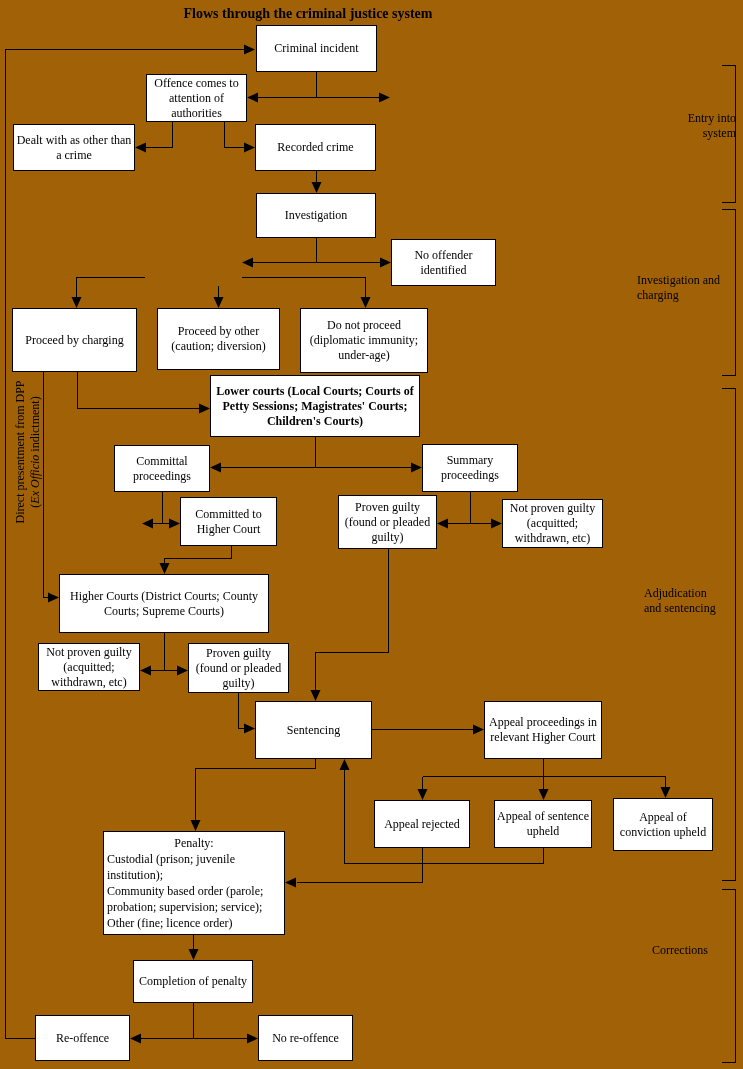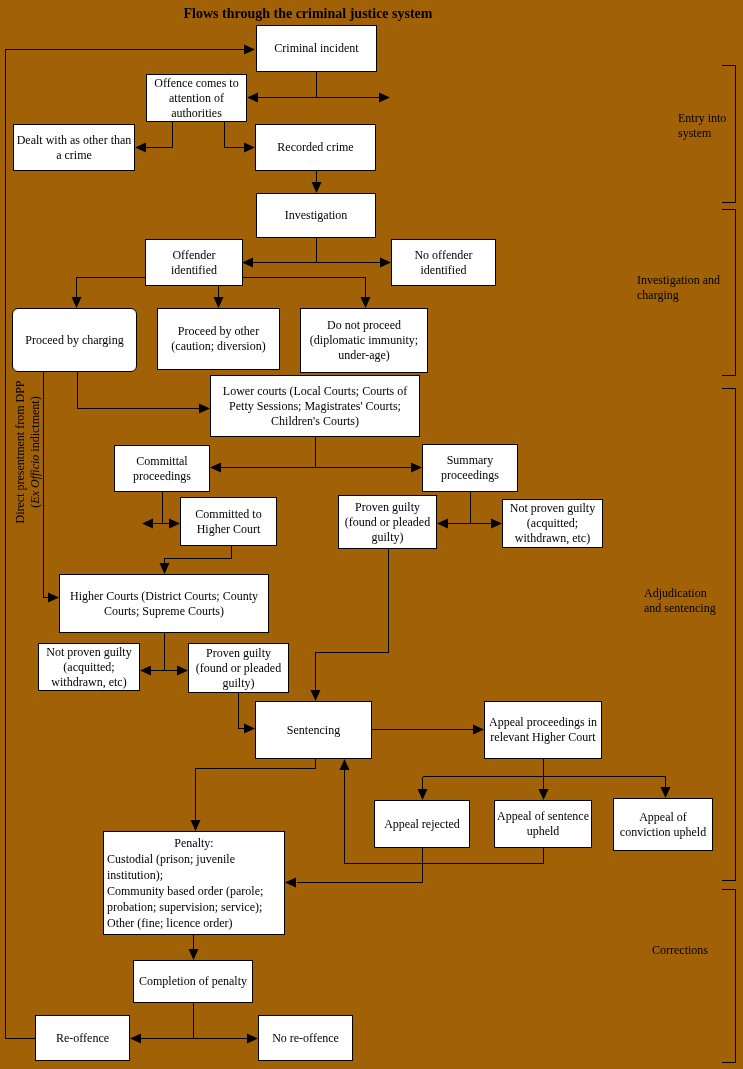--- a/index.html
+++ b/index.html
@@ -108,26 +108,25 @@
       M247,1033.5 L247,1043.5 L258,1038.5 Z"></path>
   </svg>
 
   <div class="title">Flows through the criminal justice system</div>
 
   <div class="box" style="left:146px;top:74px;width:101px;height:48px;">Offence comes to attention of authorities</div>
   <div class="box" style="left:256px;top:25px;width:121px;height:47px;">Criminal incident</div>
   <div class="box" style="left:13px;top:124px;width:122px;height:47px;">Dealt with as other than a crime</div>
   <div class="box" style="left:255px;top:124px;width:121px;height:47px;">Recorded crime</div>
   <div class="box" style="left:256px;top:193px;width:120px;height:45px;">Investigation</div>
-  <div class="box" style="left:145px;top:239px;width:98px;height:47px;">Offender identified</div>
   <div class="box" style="left:391px;top:239px;width:105px;height:47px;">No offender identified</div>
-  <div class="box" style="left:12px;top:308px;width:125px;height:64px;border-radius:6px;">Proceed by charging</div>
+  <div class="box" style="left:12px;top:308px;width:125px;height:64px;">Proceed by charging</div>
   <div class="box" style="left:157px;top:308px;width:123px;height:62px;">Proceed by other (caution; diversion)</div>
   <div class="box" style="left:300px;top:308px;width:128px;height:65px;">Do not proceed (diplomatic immunity; under-age)</div>
-  <div class="box" style="left:210px;top:375px;width:210px;height:62px;">Lower courts (Local Courts; Courts of Petty Sessions; Magistrates' Courts; Children's Courts)</div>
+  <div class="box" style="left:210px;top:375px;width:210px;height:62px;font-weight:bold;">Lower courts (Local Courts; Courts of Petty Sessions; Magistrates' Courts; Children's Courts)</div>
   <div class="box" style="left:114px;top:445px;width:96px;height:47px;">Committal proceedings</div>
   <div class="box" style="left:422px;top:444px;width:96px;height:48px;">Summary proceedings</div>
   <div class="box" style="left:180px;top:497px;width:97px;height:49px;">Committed to Higher Court</div>
   <div class="box" style="left:338px;top:495px;width:99px;height:54px;">Proven guilty (found or pleaded guilty)</div>
   <div class="box" style="left:502px;top:499px;width:101px;height:49px;">Not proven guilty (acquitted; withdrawn, etc)</div>
   <div class="box" style="left:59px;top:574px;width:210px;height:59px;">Higher Courts (District Courts; County Courts; Supreme Courts)</div>
   <div class="box" style="left:38px;top:643px;width:102px;height:48px;">Not proven guilty (acquitted; withdrawn, etc)</div>
   <div class="box" style="left:188px;top:643px;width:101px;height:50px;">Proven guilty (found or pleaded guilty)</div>
   <div class="box" style="left:255px;top:701px;width:117px;height:58px;">Sentencing</div>
   <div class="box" style="left:484px;top:701px;width:118px;height:58px;">Appeal proceedings in relevant Higher Court</div>
@@ -139,21 +138,21 @@
     <div class="pc">Penalty:</div>
     <div>Custodial (prison; juvenile institution);</div>
     <div>Community based order (parole; probation; supervision; service);</div>
     <div>Other (fine; licence order)</div>
   </div>
 
   <div class="box" style="left:133px;top:960px;width:120px;height:43px;">Completion of penalty</div>
   <div class="box" style="left:35px;top:1015px;width:95px;height:46px;">Re-offence</div>
   <div class="box" style="left:258px;top:1015px;width:95px;height:46px;">No re-offence</div>
 
-  <div class="stage-label" style="left:678px;top:111px;width:58px;">Entry into system</div>
+  <div class="stage-label" style="left:678px;top:111px;width:58px;text-align:right;">Entry into system</div>
   <div class="stage-label" style="left:637px;top:273px;width:100px;">Investigation and charging</div>
   <div class="stage-label" style="left:644px;top:586px;width:76px;">Adjudication and sentencing</div>
   <div class="stage-label" style="left:652px;top:943px;width:82px;">Corrections</div>
 
   <div class="vnote">
     <div>Direct presentment from DPP</div>
     <div><span>(</span><span class="it">Ex Officio</span><span> indictment)</span></div>
   </div>
 
 </div>

